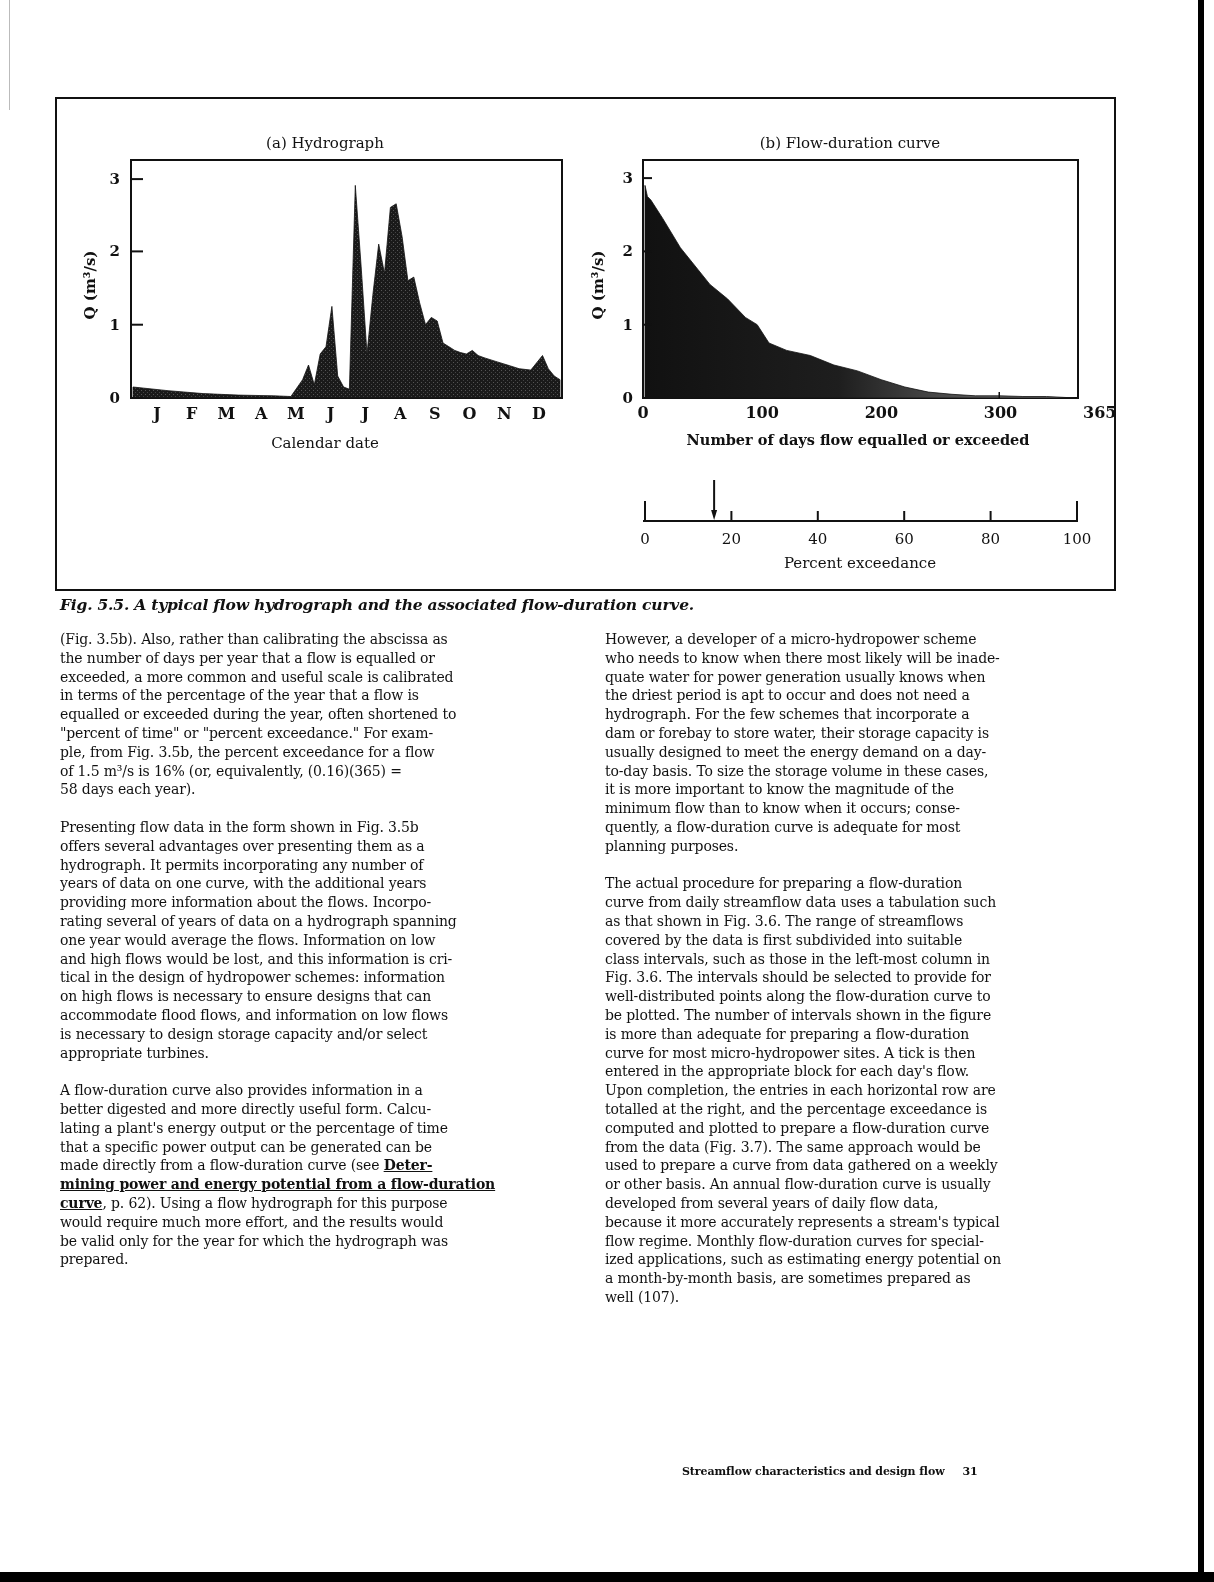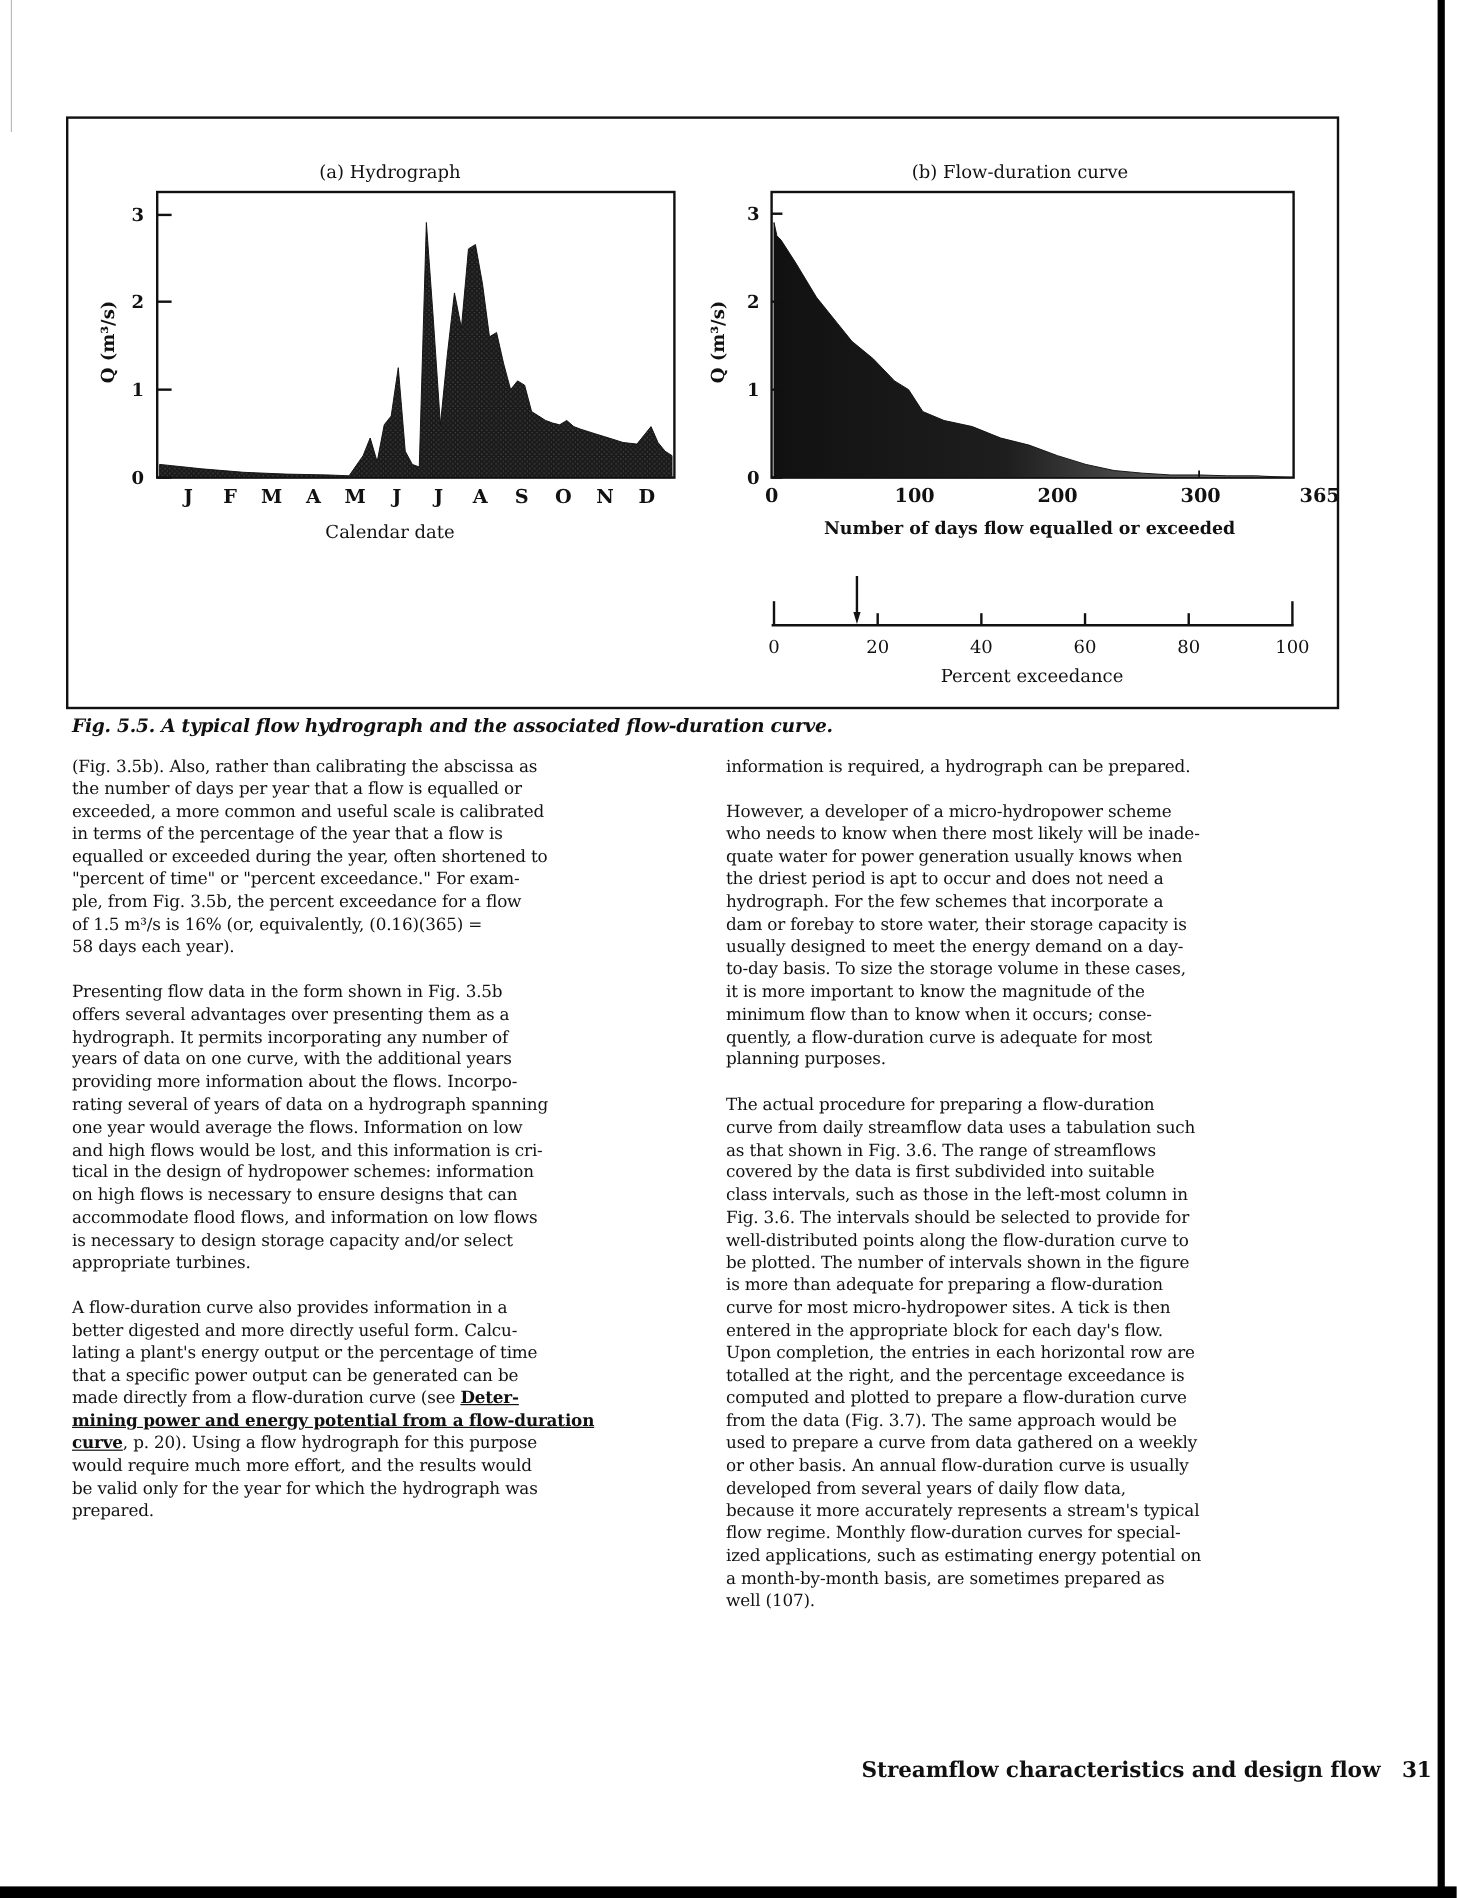--- a/index.html
+++ b/index.html
@@ -13,21 +13,21 @@
   .chart-svg { position:absolute; left:0; top:0; }
   .fig-caption { position:absolute; left:60px; top:595px; font-family:"DejaVu Serif", serif;
                  font-style:italic; font-weight:bold; font-size:15.5px; letter-spacing:-0.2px; }
   .col { position:absolute; font-family:"DejaVu Serif", serif; font-size:14px; line-height:18.8px;
          letter-spacing:-0.15px; }
   .col-left { left:60px; top:630px; width:510px; }
   .col-right { left:605px; top:630px; width:520px; }
   .col p { margin:0 0 18.8px 0; white-space:pre-line; }
   .link { font-weight:bold; text-decoration:underline; }
   .footer { position:absolute; left:682px; top:1465px; font-family:"DejaVu Serif", serif;
-            font-size:18px; font-weight:bold; letter-spacing:-0.1px;margin-left:36px; }
+            font-size:11px; font-weight:bold; letter-spacing:-0.1px; }
   .footer .pg { margin-left:18px; }
   svg text { font-family:"DejaVu Serif", serif; fill:#111; }
 </style>
 </head>
 <body>
 
 <div class="page-edge-left"></div>
 <div class="page-edge-right"></div>
 <div class="page-edge-bottom"></div>
 
@@ -152,28 +152,27 @@
 on high flows is necessary to ensure designs that can
 accommodate flood flows, and information on low flows
 is necessary to design storage capacity and/or select
 appropriate turbines.</p>
   <p><span>A flow-duration curve also provides information in a
 better digested and more directly useful form.  Calcu-
 lating a plant's energy output or the percentage of time
 that a specific power output can be generated can be
 made directly from a flow-duration curve (see </span><span class="link">Deter-
 mining power and energy potential from a flow-duration
-curve</span><span>, p. 20).  Using a flow hydrograph for this purpose
+curve</span><span>, p. 62).  Using a flow hydrograph for this purpose
 would require much more effort, and the results would
 be valid only for the year for which the hydrograph was
 prepared.</span></p>
 </div>
 
 <div class="col col-right">
-  <p>information is required, a hydrograph can be prepared.</p>
   <p>However, a developer of a micro-hydropower scheme
 who needs to know when there most likely will be inade-
 quate water for power generation usually knows when
 the driest period is apt to occur and does not need a
 hydrograph.  For the few schemes that incorporate a
 dam or forebay to store water, their storage capacity is
 usually designed to meet the energy demand on a day-
 to-day basis.  To size the storage volume in these cases,
 it is more important to know the magnitude of the
 minimum flow than to know when it occurs; conse-

